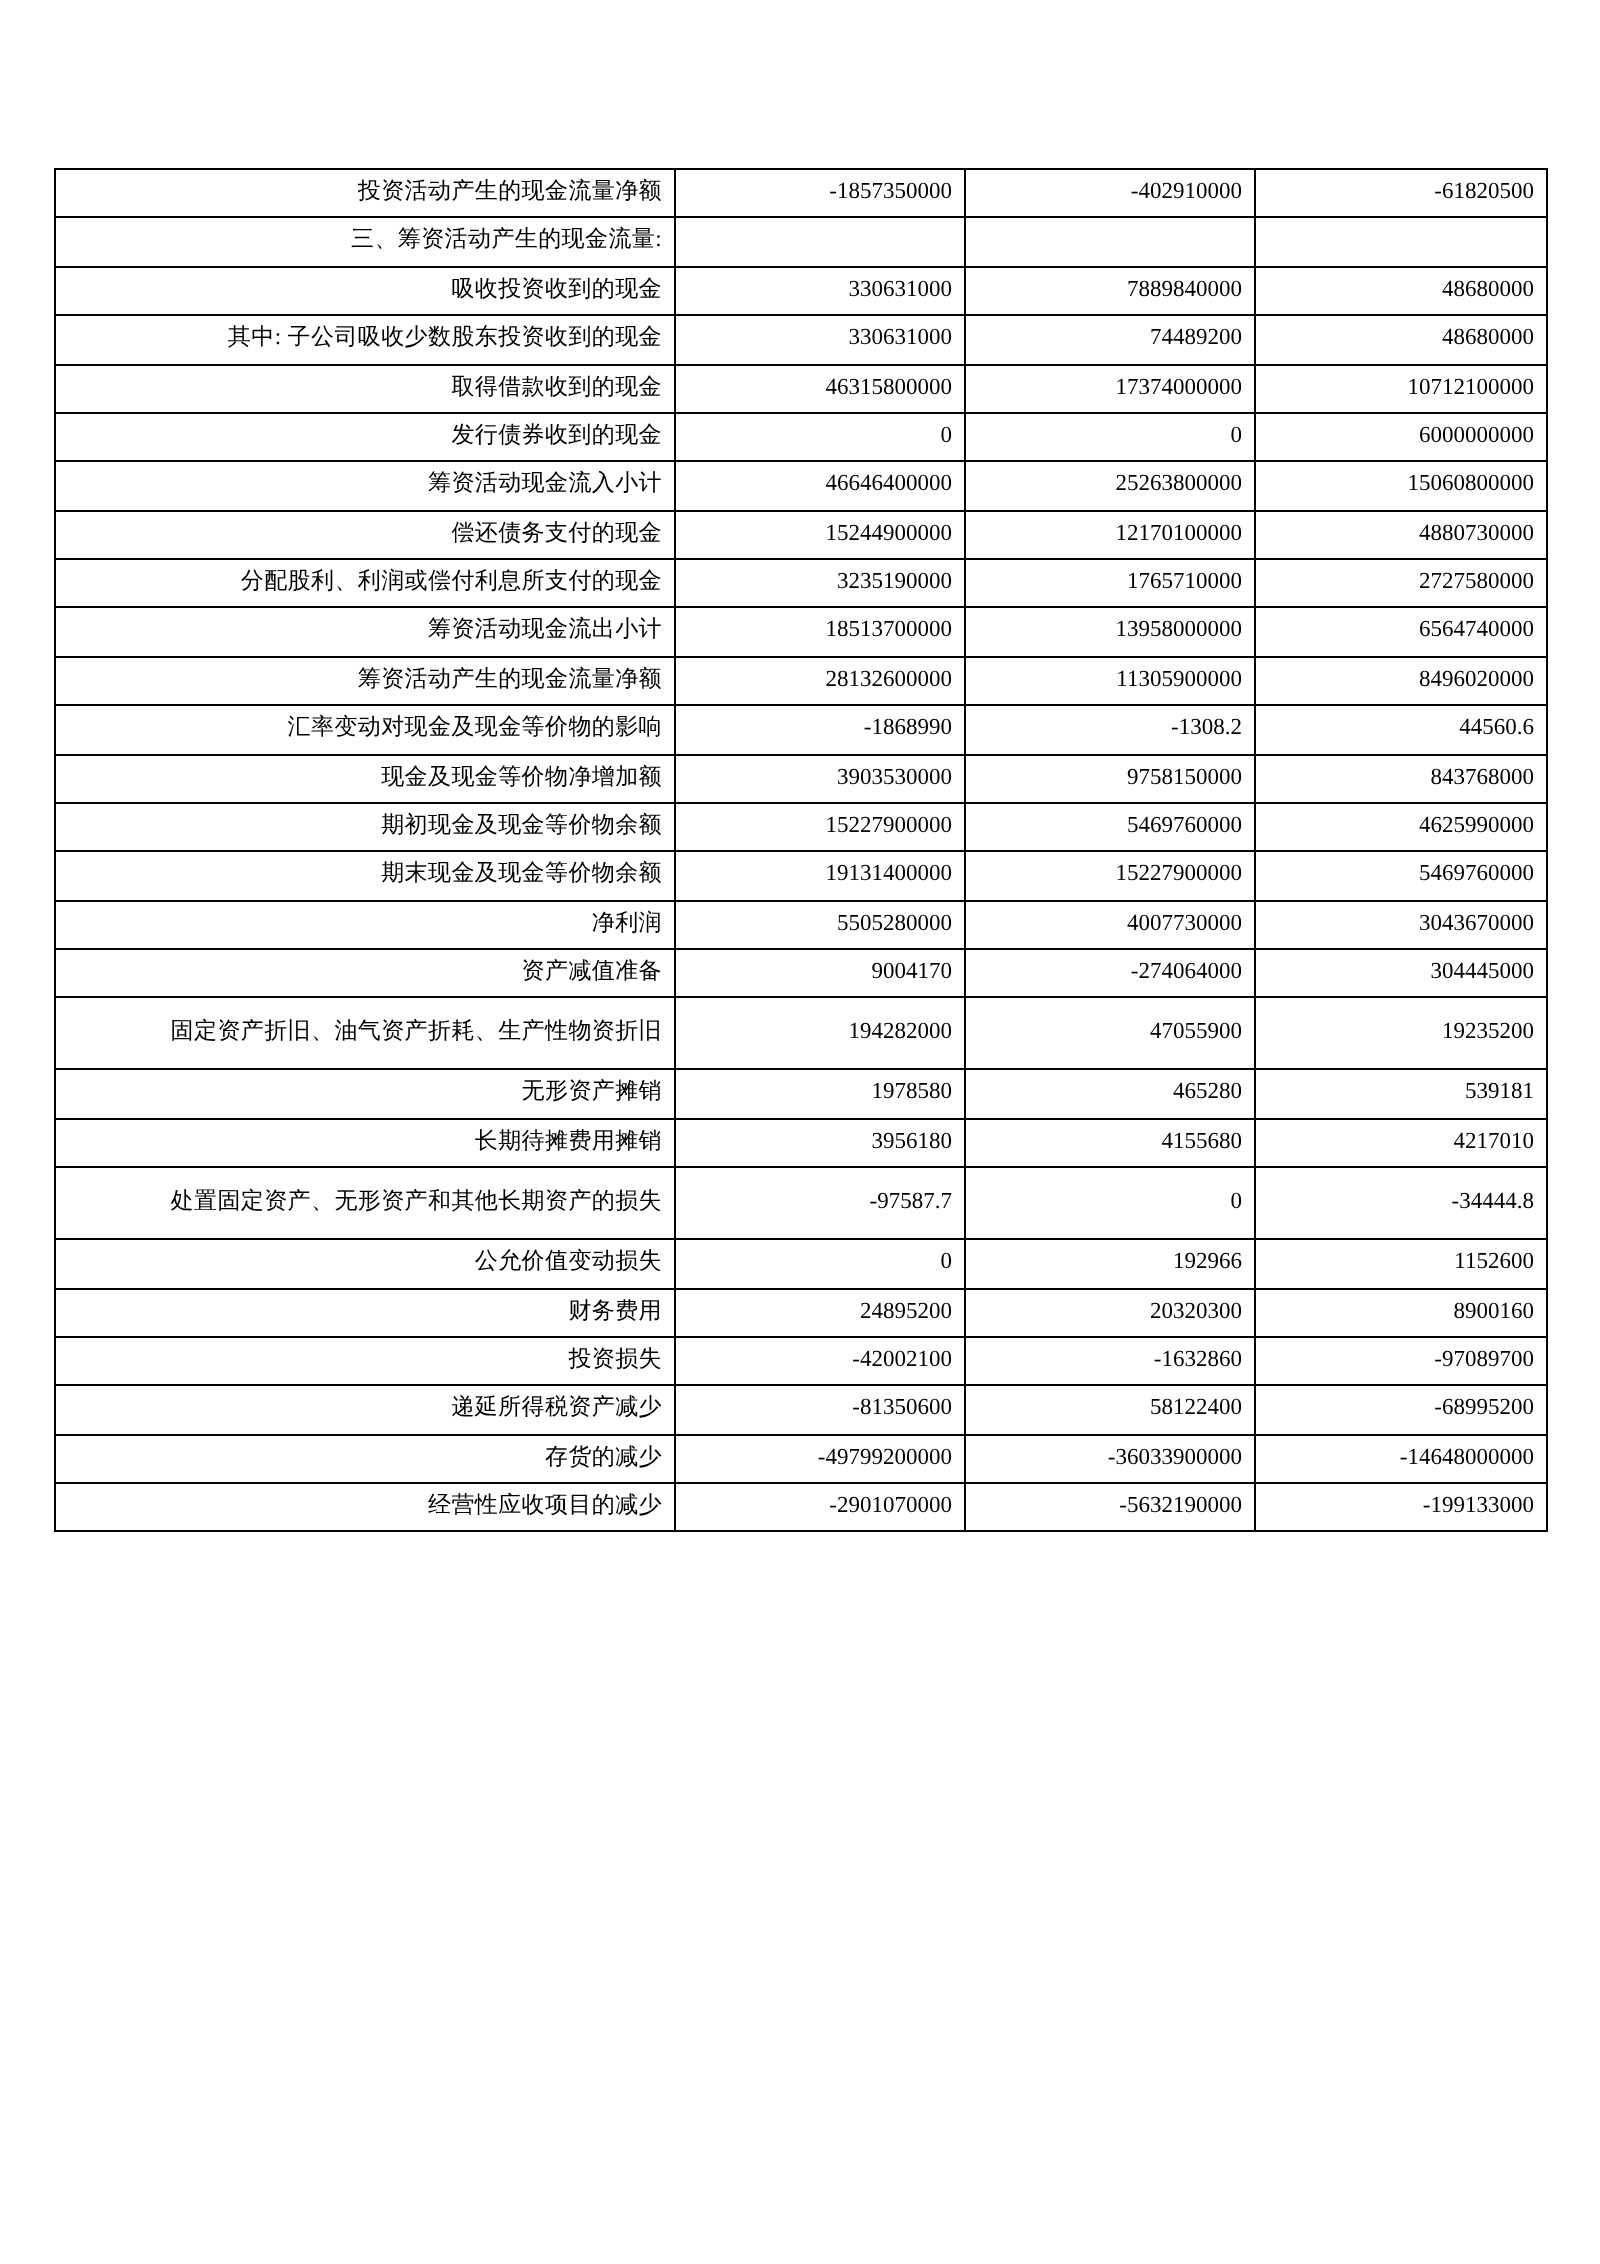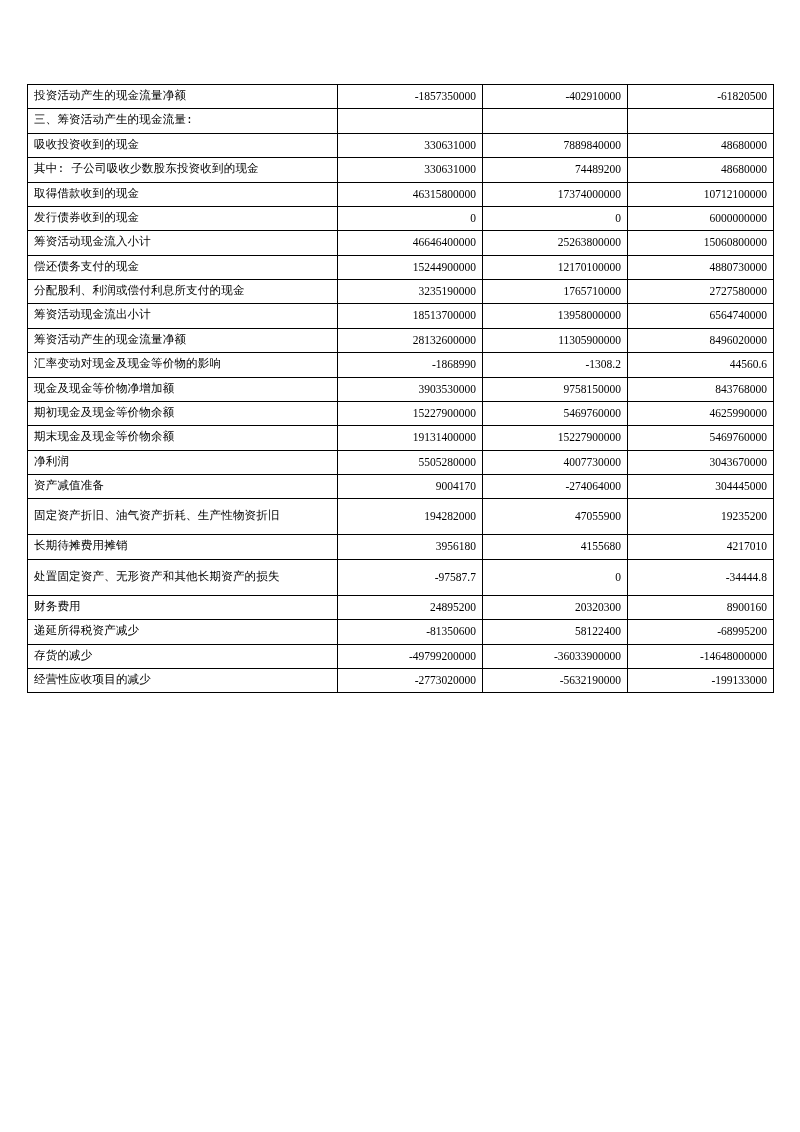--- a/index.html
+++ b/index.html
@@ -30,23 +30,22 @@
   table.cashflow td {
     border: 1px solid #000000;
     padding: 4px 6px 5px 6px;
     vertical-align: middle;
     line-height: 1.25;
     height: 20px;
     box-sizing: border-box;
   }
   td.label {
     width: 310px;
-    text-align: left;
+    text-align: right;
     letter-spacing: 0.2px;
-    font-family: Liberation Mono, monospace;
   }
   td.num {
     width: 145px;
     text-align: right;
     font-family: "Liberation Serif", "DejaVu Serif", serif;
     white-space: nowrap;
   }
   td.num.c3 {
     width: 146px;
   }
@@ -165,50 +164,68 @@
         <td class="num">-274064000</td>
         <td class="num c3">304445000</td>
       </tr>
       <tr class="tall">
         <td class="label">固定资产折旧、油气资产折耗、生产性物资折旧</td>
         <td class="num">194282000</td>
         <td class="num">47055900</td>
         <td class="num c3">19235200</td>
       </tr>
       <tr>
+        <td class="label">无形资产摊销</td>
+        <td class="num">1978580</td>
+        <td class="num">465280</td>
+        <td class="num c3">539181</td>
+      </tr>
+      <tr>
         <td class="label">长期待摊费用摊销</td>
         <td class="num">3956180</td>
         <td class="num">4155680</td>
         <td class="num c3">4217010</td>
       </tr>
       <tr class="tall">
         <td class="label">处置固定资产、无形资产和其他长期资产的损失</td>
         <td class="num">-97587.7</td>
         <td class="num">0</td>
         <td class="num c3">-34444.8</td>
       </tr>
       <tr>
+        <td class="label">公允价值变动损失</td>
+        <td class="num">0</td>
+        <td class="num">192966</td>
+        <td class="num c3">1152600</td>
+      </tr>
+      <tr>
         <td class="label">财务费用</td>
         <td class="num">24895200</td>
         <td class="num">20320300</td>
         <td class="num c3">8900160</td>
       </tr>
       <tr>
+        <td class="label">投资损失</td>
+        <td class="num">-42002100</td>
+        <td class="num">-1632860</td>
+        <td class="num c3">-97089700</td>
+      </tr>
+      <tr>
         <td class="label">递延所得税资产减少</td>
         <td class="num">-81350600</td>
         <td class="num">58122400</td>
         <td class="num c3">-68995200</td>
       </tr>
       <tr>
         <td class="label">存货的减少</td>
         <td class="num">-49799200000</td>
         <td class="num">-36033900000</td>
         <td class="num c3">-14648000000</td>
       </tr>
       <tr>
         <td class="label">经营性应收项目的减少</td>
-        <td class="num">-2773020000</td>
+        <td class="num">-2901070000</td>
         <td class="num">-5632190000</td>
         <td class="num c3">-199133000</td>
       </tr>
     </tbody>
   </table>
 </div>
 
 </body></html>

